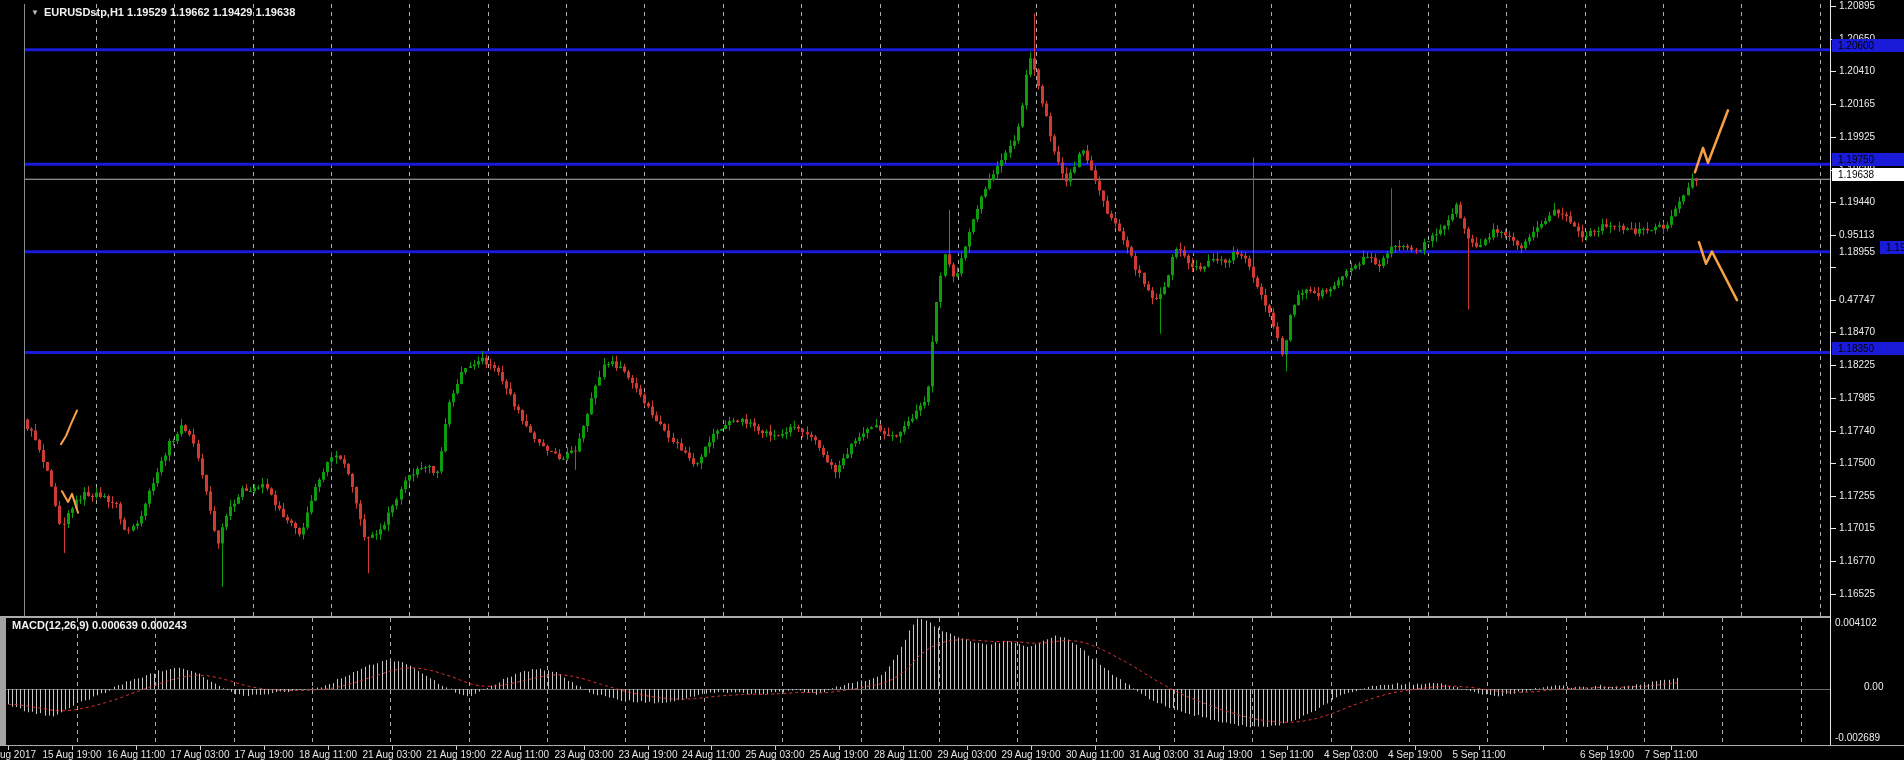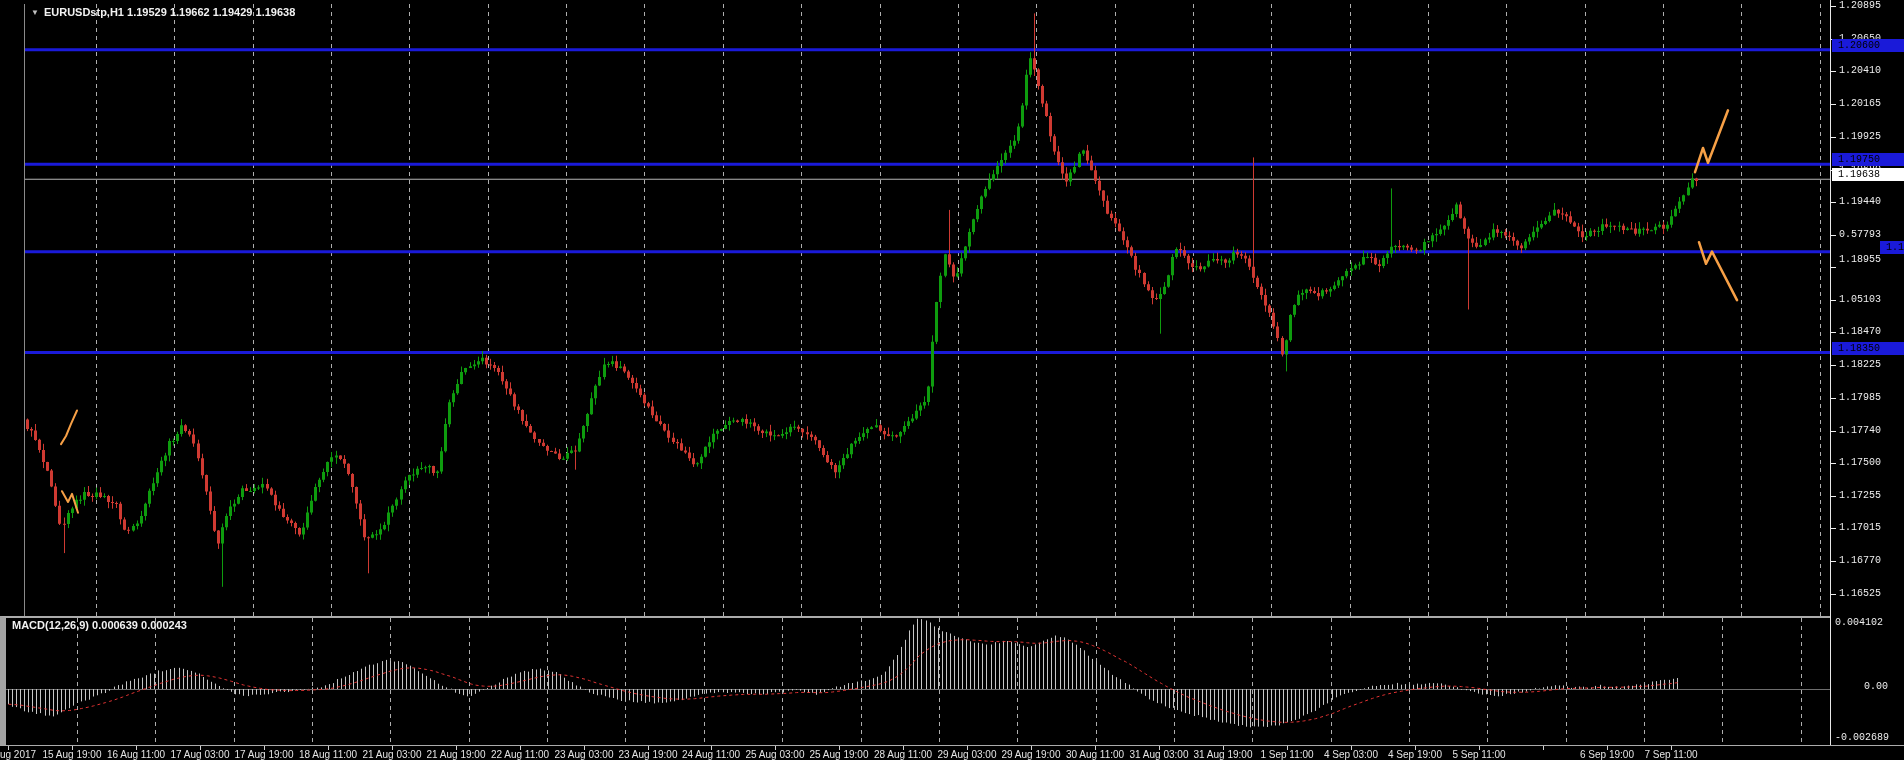--- a/index.html
+++ b/index.html
@@ -2,21 +2,21 @@
 <html><head>
 <meta charset="utf-8">
 <style>
   html,body{margin:0;padding:0;background:#000;}
   #stage{position:relative;width:1904px;height:760px;background:#000;overflow:hidden;
          font-family:"Liberation Sans",sans-serif;color:#ededed;}
   .pane{position:absolute;left:0;overflow:hidden;}
   #main-pane{top:4px;width:1830px;height:613px;border-left:1px solid #8a8a8a;margin-left:24px;}
   #macd-pane{top:616px;width:1830px;height:129px;border-top:2px solid #ababab;border-left:6px solid #a3a3a3;}
   #time-axis{position:absolute;top:745px;left:0;width:1904px;height:15px;border-top:1px solid #ababab;background:#000;}
-  #price-axis{position:absolute;top:0;left:1830px;width:74px;height:745px;border-left:1px solid #e8e8e8;background:#000;font-family:Liberation Mono, monospace;}
+  #price-axis{position:absolute;top:0;left:1830px;width:74px;height:745px;border-left:1px solid #e8e8e8;background:#000;}
   svg{position:absolute;top:0;left:0;display:block;}
   .overlay-title{position:absolute;top:2px;left:6px;font-size:11px;font-weight:600;color:#f2f2f2;
                  letter-spacing:0;white-space:nowrap;z-index:5;}
   #macd-title{top:1px;}
   .dd-icon{display:inline-block;font-size:8px;color:#c0c0c0;margin-right:5px;vertical-align:1px;cursor:default;}
   .tick-label{position:absolute;left:8px;font-size:10px;color:#ededed;white-space:nowrap;}
   .tick-mark{position:absolute;left:0;width:5px;height:1px;background:#ededed;}
   .level-label{position:absolute;left:1px;width:64px;font-size:10px;padding:1px 3px 1px 6px;z-index:4;white-space:nowrap;}
   .time-label{position:absolute;top:3px;font-size:10px;color:#e4e4e4;transform:translateX(-50%);white-space:nowrap;}
   .time-tick{position:absolute;top:0;width:1px;height:4px;background:#d0d0d0;}
@@ -169,25 +169,25 @@
       <div class="tick-label" style="top: 65px;">1.20410</div>
       <div class="tick-mark" style="top: 104px;"></div>
       <div class="tick-label" style="top: 98px;">1.20165</div>
       <div class="tick-mark" style="top: 137px;"></div>
       <div class="tick-label" style="top: 131px;">1.19925</div>
       <div class="tick-mark" style="top: 170px;"></div>
       <div class="tick-label" style="top: 164px;">1.19680</div>
       <div class="tick-mark" style="top: 202px;"></div>
       <div class="tick-label" style="top: 196px;">1.19440</div>
       <div class="tick-mark" style="top: 235px;"></div>
-      <div class="tick-label" style="top: 229px;">0.57793</div>
+      <div class="tick-label" style="top: 229px;">0.95113</div>
       <div class="tick-mark" style="top: 267px;"></div>
-      <div class="tick-label" style="top: 254px;">1.18955</div>
+      <div class="tick-label" style="top: 246px;">1.18955</div>
       <div class="tick-mark" style="top: 300px;"></div>
-      <div class="tick-label" style="top: 294px;">1.05103</div>
+      <div class="tick-label" style="top: 294px;">0.47747</div>
       <div class="tick-mark" style="top: 332px;"></div>
       <div class="tick-label" style="top: 326px;">1.18470</div>
       <div class="tick-mark" style="top: 365px;"></div>
       <div class="tick-label" style="top: 359px;">1.18225</div>
       <div class="tick-mark" style="top: 398px;"></div>
       <div class="tick-label" style="top: 392px;">1.17985</div>
       <div class="tick-mark" style="top: 431px;"></div>
       <div class="tick-label" style="top: 425px;">1.17740</div>
       <div class="tick-mark" style="top: 463px;"></div>
       <div class="tick-label" style="top: 457px;">1.17500</div>

